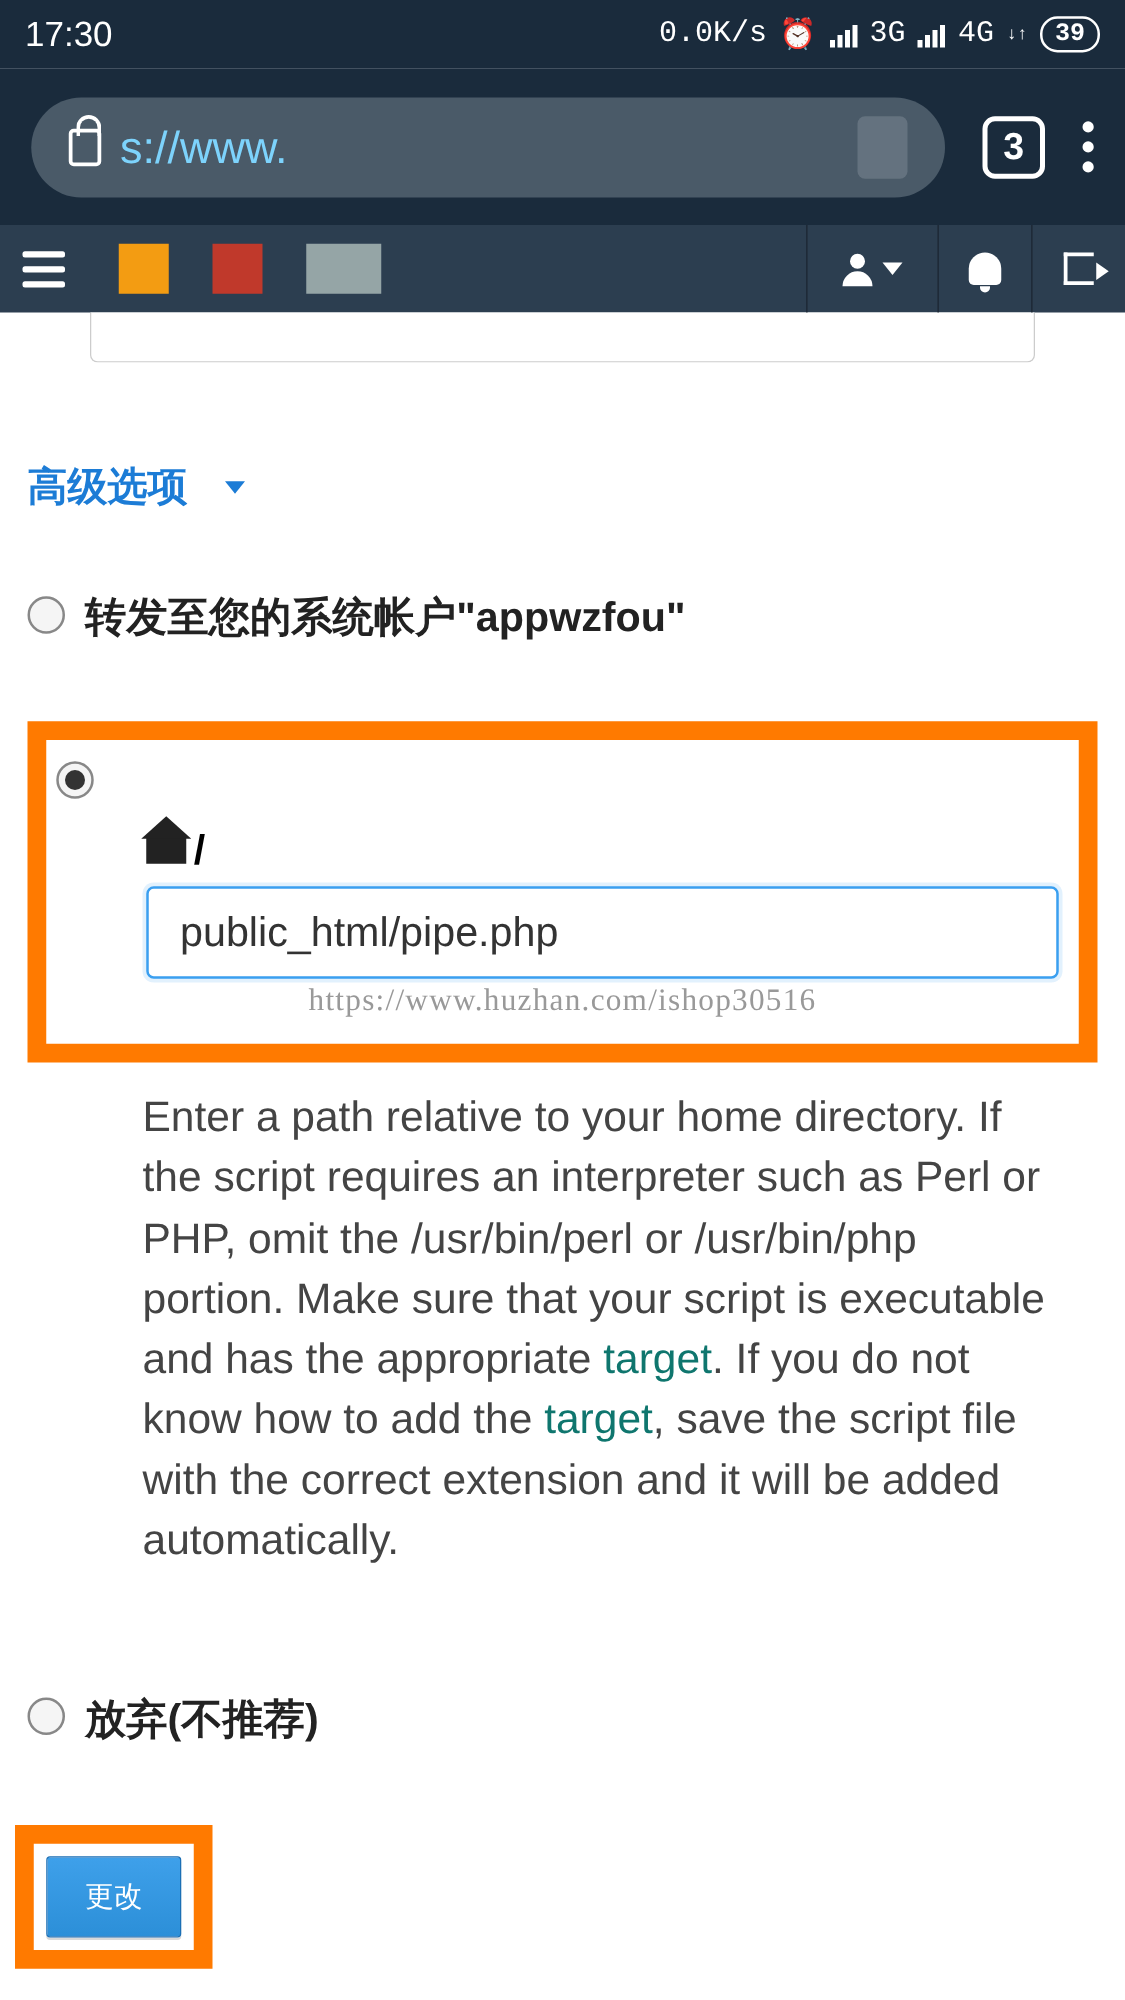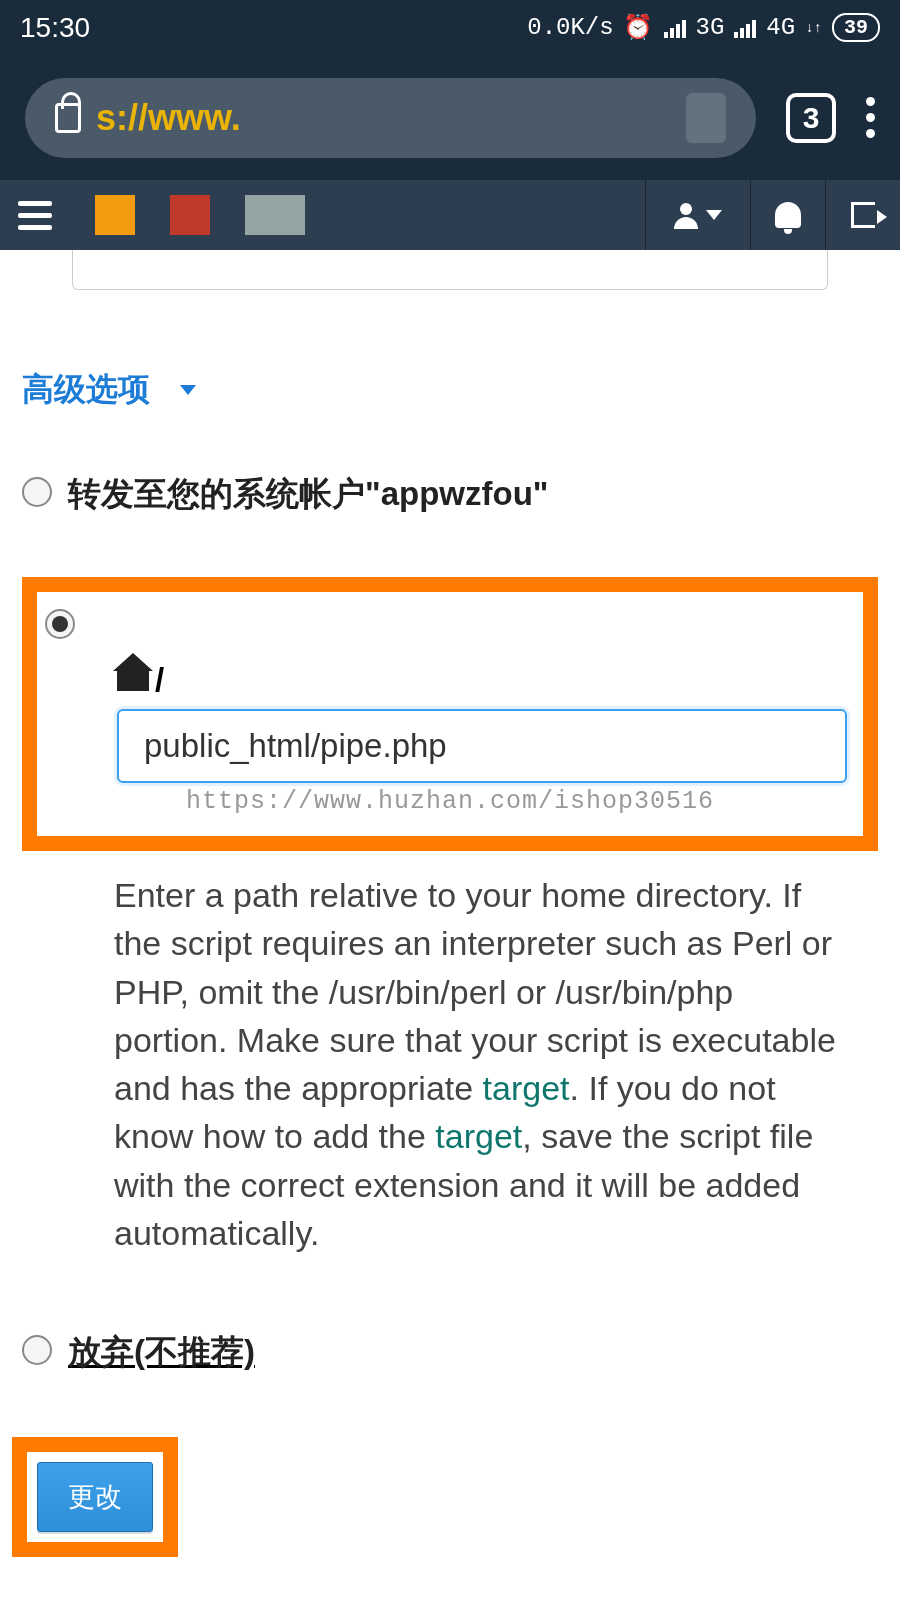--- a/index.html
+++ b/index.html
@@ -50,25 +50,24 @@
   }
   .url-bar {
     flex: 1;
     height: 80px;
     background: #4a5a68;
     border-radius: 40px;
     display: flex;
     align-items: center;
     padding: 12px 30px;
     gap: 15px;
-    color: #eab308;
+    color: #7dd3fc;
     font-size: 36px;
     position: relative;
     overflow: hidden;
-    font-weight: bold;
   }
   .url-bar .smudge {
     position: absolute;
     right: 30px;
     width: 40px;
     height: 50px;
     background: #6a7885;
     border-radius: 6px;
     opacity: 0.8;
   }
@@ -227,21 +226,21 @@
     gap: 30px;
   }
   .adv-options .caret-down { border-top-color: #1c7cd6; }
 
   .radio-row {
     display: flex;
     align-items: flex-start;
     gap: 16px;
     margin-top: 60px;
   }
-  .radio-row.discard { margin-top: 73px; text-decoration: underline; }
+  .radio-row.discard { margin-top: 97px; }
   .radio {
     width: 30px; height: 30px;
     border: 2px solid #888;
     border-radius: 50%;
     flex-shrink: 0;
     margin-top: 5px;
     position: relative;
     background: #f5f5f5;
   }
   .radio.checked::after {
@@ -300,21 +299,21 @@
     align-items: center;
     box-shadow: 0 0 0 3px rgba(58,159,240,0.15);
   }
   
   .watermark {
     text-align: center;
     font-size: 25px;
     color: #999;
     letter-spacing: 1px;
     margin-top: 4px;
-    font-family: Liberation Mono, monospace;
+    font-family: Liberation Serif, serif;
   }
 
   .help-text {
     margin: 20px 30px 0 92px;
     font-size: 34px;
     line-height: 1.42;
     color: #444;
   }
   .help-text a { color: #0f766e; text-decoration: none; }
 
@@ -324,29 +323,29 @@
     margin-top: 62px;
     padding: 10px;
     margin-left: -10px;
   }
   .submit-btn {
     background: linear-gradient(#3ea0ea, #2c8fd8);
     color: #fff;
     border: 1px solid #1b6fb5;
     border-radius: 3px;
     padding: 16px 30px;
-    font-size: 27px;
+    font-size: 23px;
     box-shadow: 0 2px 0 rgba(0,0,0,0.15);
   }
 </style>
 </head>
 <body>
 
 <div class="status-bar">
-  <span>15:30</span>
+  <span>17:30</span>
   <div class="status-right">
     <span>0.0K/s</span>
     <span>⏰</span>
     <span class="signal-bars">
         <span></span>
         <span></span>
         <span></span>
         <span></span>
       </span>
     <span>3G</span>

